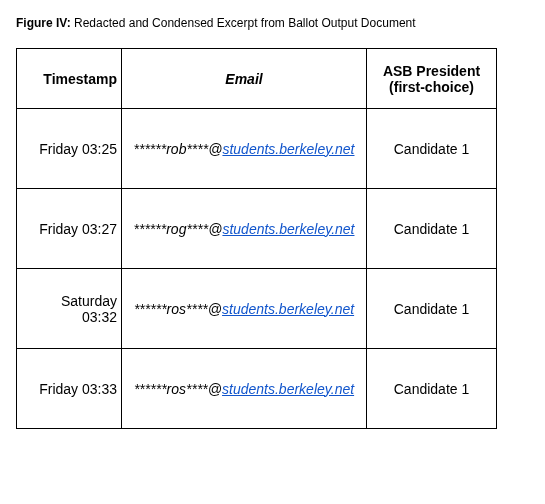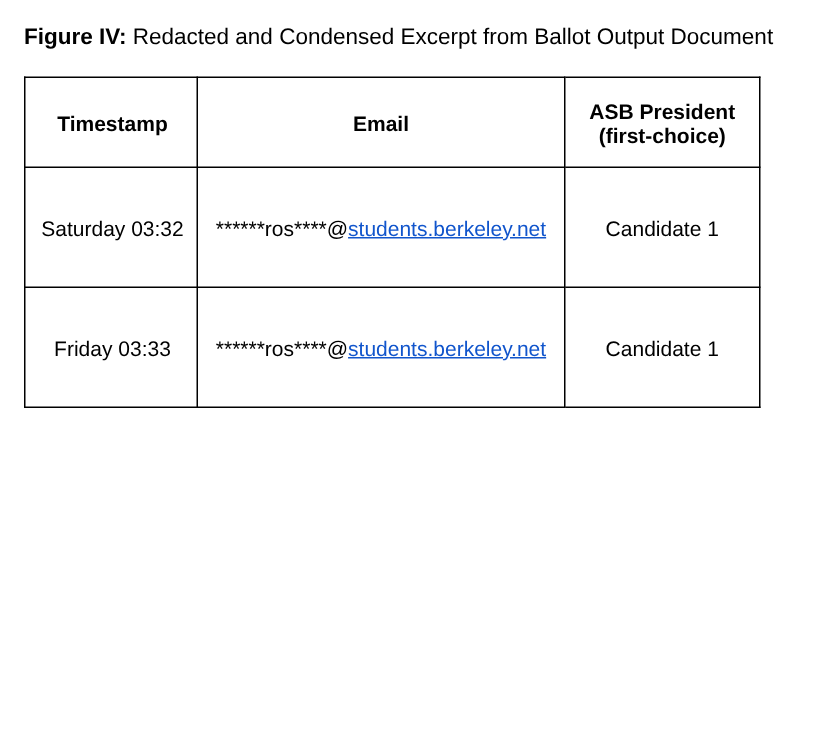--- a/index.html
+++ b/index.html
@@ -7,21 +7,21 @@
       padding: 0;
       box-sizing: border-box;
     }
     body {
       font-family: Arial, Helvetica, sans-serif;
       background: #fff;
       padding: 16px;
       width: 545px;
     }
     .figure-title {
-      font-size: 15px;
+      font-size: 12px;
       margin-bottom: 18px;
       color: #000;
     }
     .figure-title .label {
       font-weight: bold;
     }
     table {
       border-collapse: collapse;
     }
     th, td {
@@ -32,27 +32,28 @@
       vertical-align: middle;
     }
     th {
       font-weight: bold;
       height: 60px;
     }
     td {
       height: 80px;
     }
     th.col-ts, td.col-ts {
-      width: 115px;
-      text-align: center;
+      width: 105px;
+      text-align: right;
       padding-left: 6px;
       padding-right: 4px;
     }
     th.col-email, td.col-email {
       width: 245px;
+      font-style: italic;
     }
     th.col-pres, td.col-pres {
       width: 130px;
     }
     .email-link {
       color: #1155cc;
       text-decoration: underline;
     }
   </style>
 </head>
@@ -65,20 +66,30 @@
 
 <table>
   <thead>
     <tr>
       <th class="col-ts">Timestamp</th>
       <th class="col-email">Email</th>
       <th class="col-pres">ASB President (first-choice)</th>
     </tr>
   </thead>
   <tbody id="table-body">
+  <tr>
+        <td class="col-ts">Friday 03:25</td>
+        <td class="col-email"><span>******rob****@</span><a class="email-link" href="#">students.berkeley.net</a></td>
+        <td class="col-pres">Candidate 1</td>
+      </tr>
+      <tr>
+        <td class="col-ts">Friday 03:27</td>
+        <td class="col-email"><span>******rog****@</span><a class="email-link" href="#">students.berkeley.net</a></td>
+        <td class="col-pres">Candidate 1</td>
+      </tr>
       <tr>
         <td class="col-ts">Saturday 03:32</td>
         <td class="col-email"><span>******ros****@</span><a class="email-link" href="#">students.berkeley.net</a></td>
         <td class="col-pres">Candidate 1</td>
       </tr>
       <tr>
         <td class="col-ts">Friday 03:33</td>
         <td class="col-email"><span>******ros****@</span><a class="email-link" href="#">students.berkeley.net</a></td>
         <td class="col-pres">Candidate 1</td>
       </tr>

